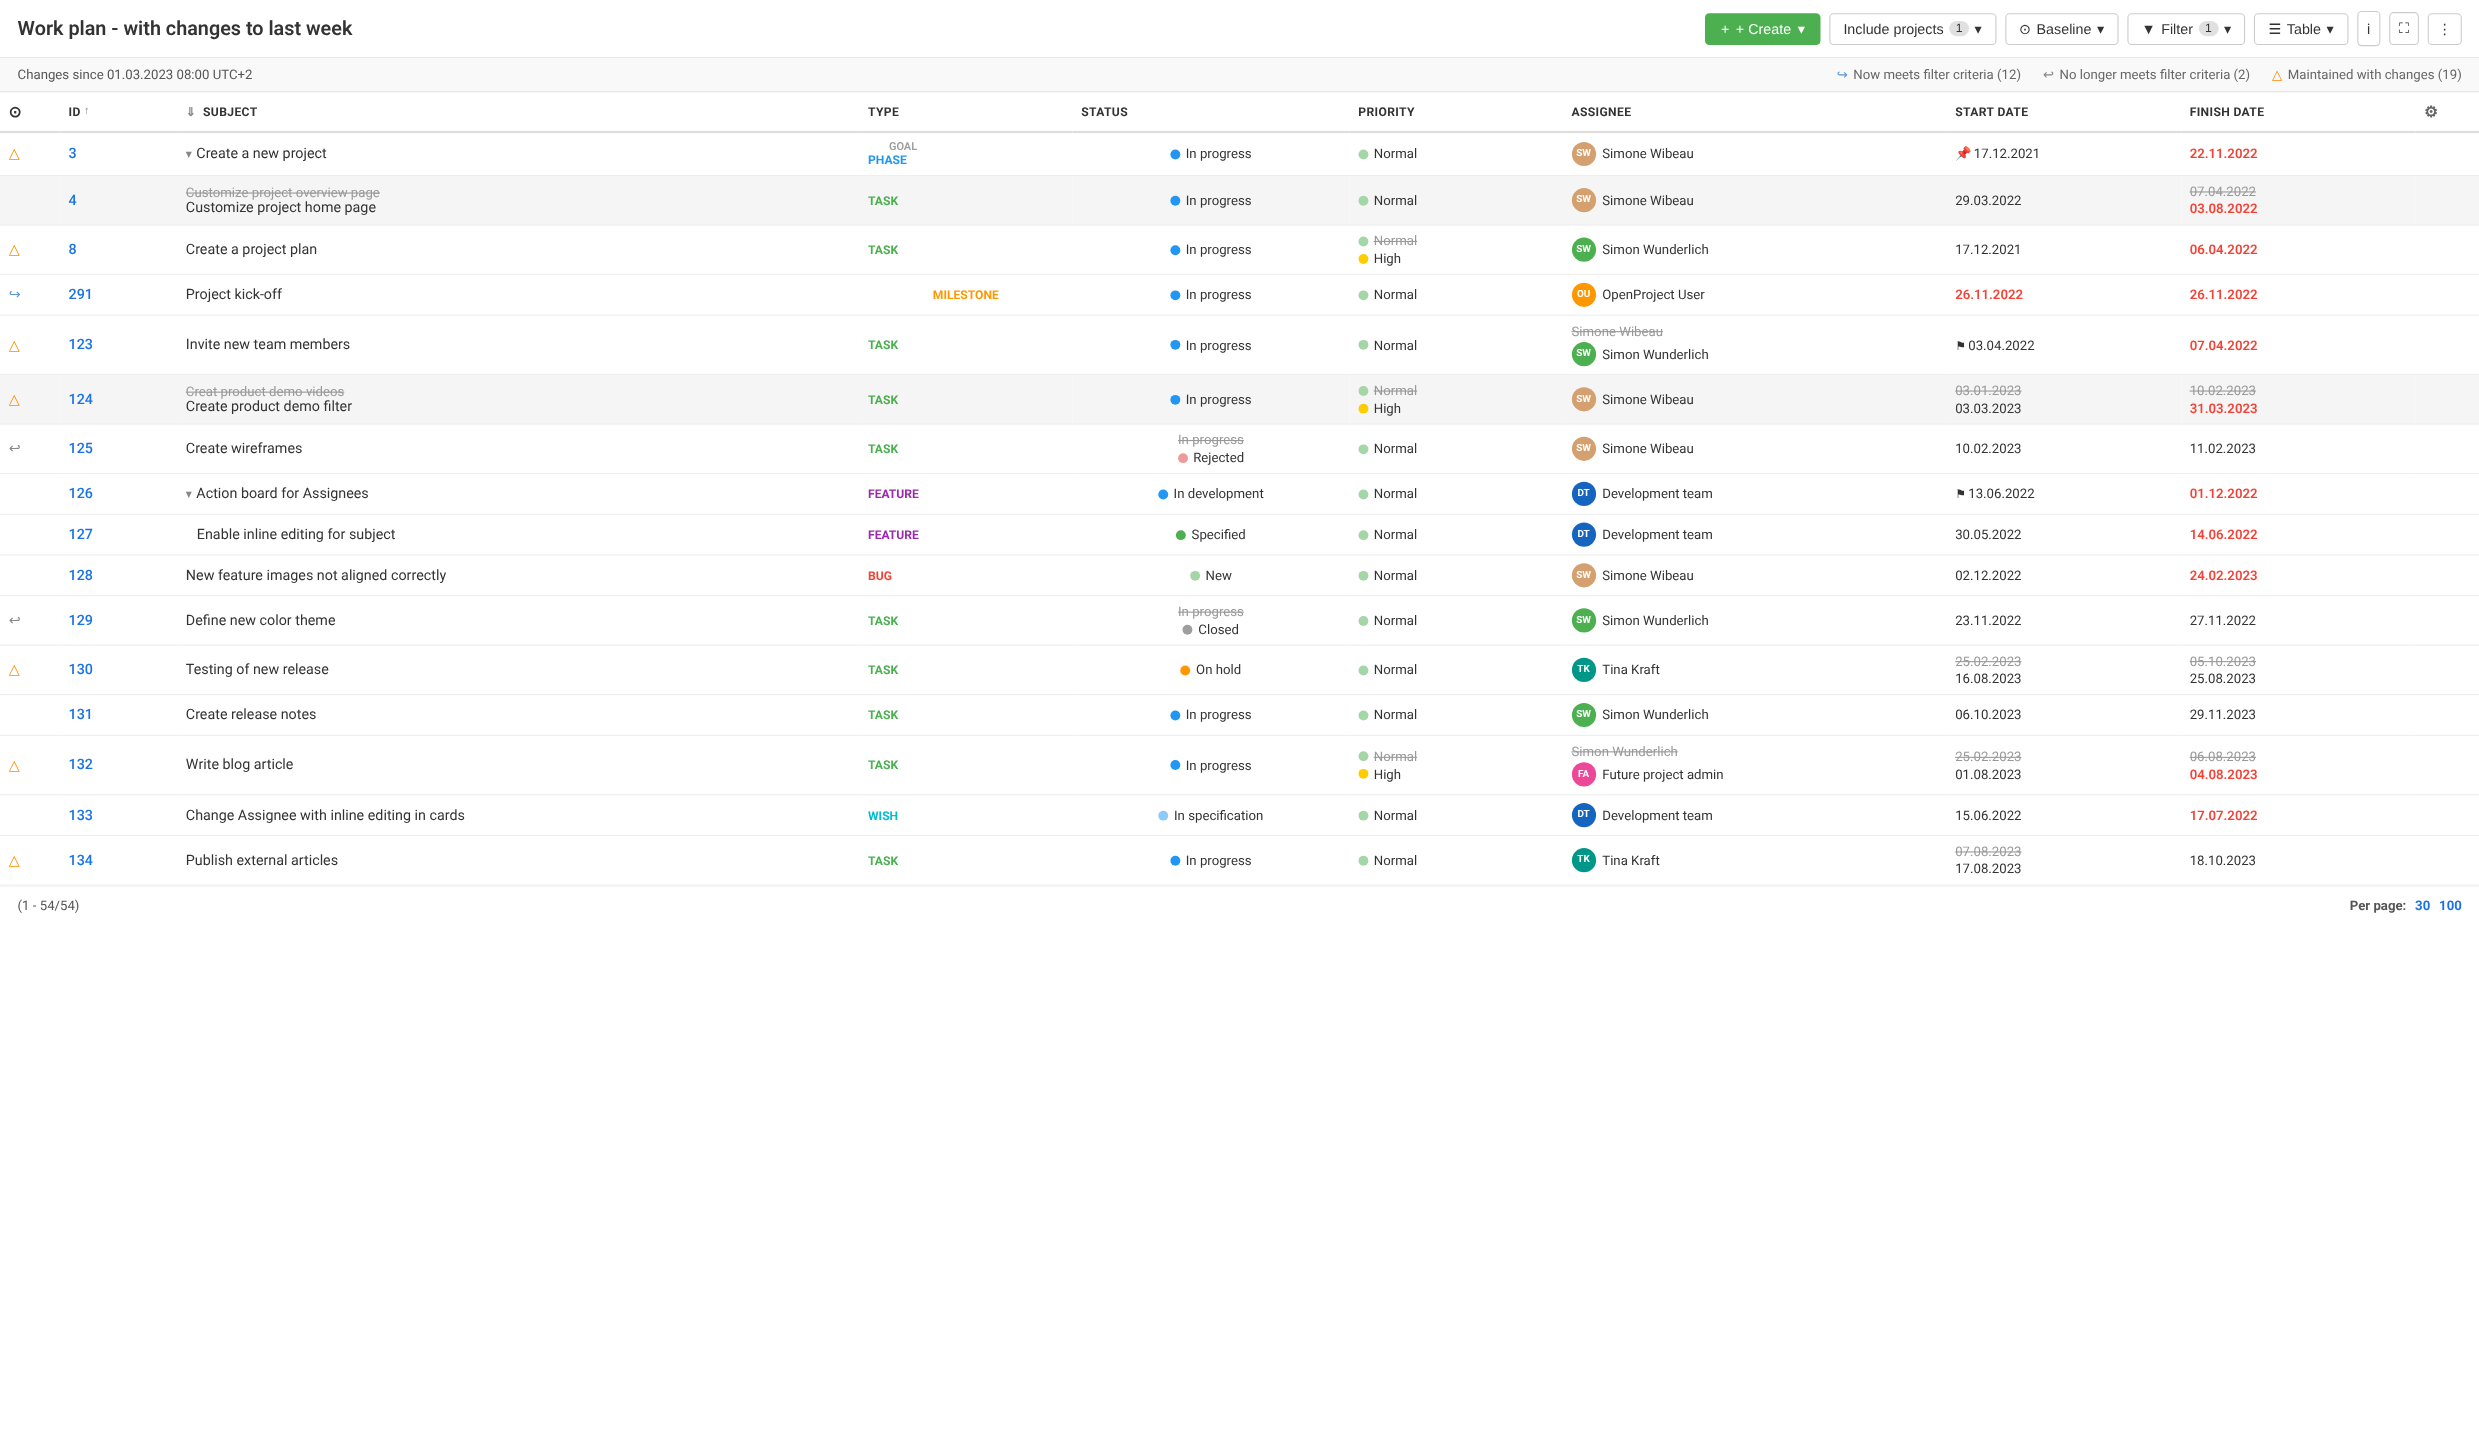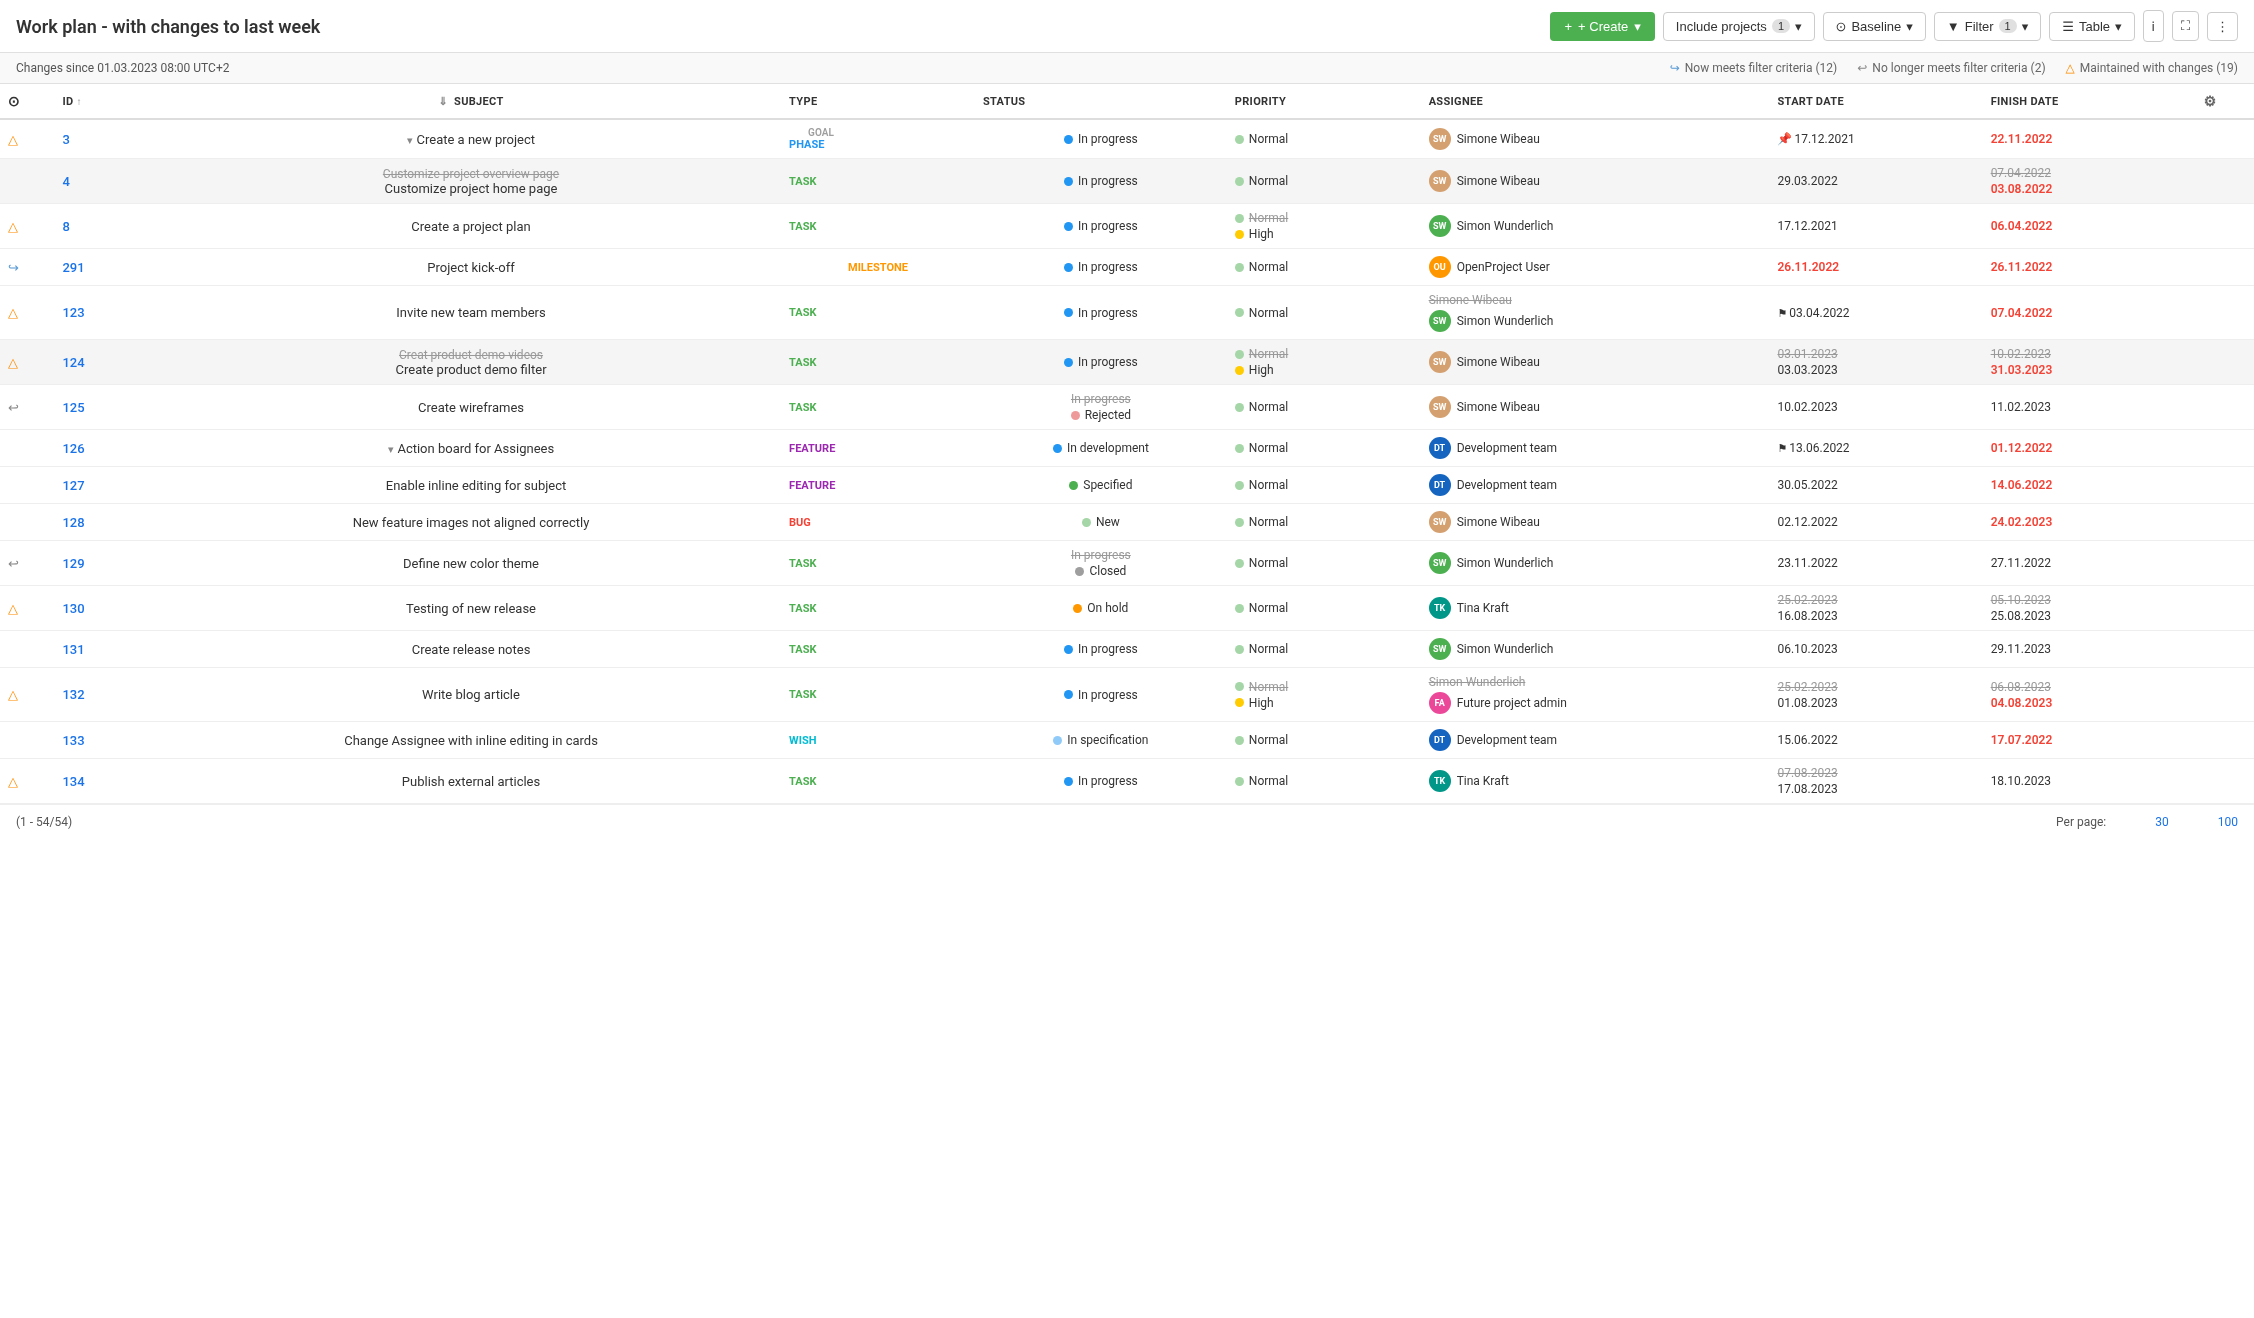--- a/index.html
+++ b/index.html
@@ -23,21 +23,21 @@
 
     .table-container { overflow-x: auto; }
     table { width: 100%; border-collapse: collapse; }
     thead tr { border-bottom: 2px solid #ddd; background: #fff; }
     th { padding: 9px 8px; text-align: left; font-size: 11px; font-weight: 700; color: #333; text-transform: uppercase; letter-spacing: 0.03em; white-space: nowrap; }
     td { padding: 7px 8px; border-bottom: 1px solid #eee; vertical-align: middle; font-size: 13px; }
     tr.highlighted td { background: #f5f5f5; }
 
     .col-change { width: 28px; }
     .col-id { width: 55px; }
-    .col-subject { width: 320px; text-align: center; }
+    .col-subject { width: 320px; }
     .col-type { width: 100px; }
     .col-status { width: 130px; }
     .col-priority { width: 100px; }
     .col-assignee { width: 180px; }
     .col-start { width: 110px; }
     .col-finish { width: 110px; }
     .col-settings { width: 30px; }
 
     .id-link { color: #1a73e8; text-decoration: none; font-weight: 500; }
     .subject-strikethrough { text-decoration: line-through; color: #999; font-size: 12px; display: block; }
@@ -70,21 +70,21 @@
     .assignee-name { font-size: 12px; }
     .assignee-name.strikethrough { text-decoration: line-through; color: #999; }
 
     .date-cell { display: flex; flex-direction: column; gap: 2px; }
     .date-text { font-size: 12px; white-space: nowrap; }
     .date-text.overdue { color: #f44336; font-weight: 600; }
     .date-text.strikethrough { text-decoration: line-through; color: #999; }
 
     .footer { padding: 10px 16px; display: flex; align-items: center; justify-content: space-between; border-top: 1px solid #eee; font-size: 12px; color: #555; }
     .per-page { display: flex; align-items: center; gap: 8px; }
-    .per-page span { font-weight: 400; cursor: pointer; margin-left: 41px; }
+    .per-page span { font-weight: 700; cursor: pointer; }
 
     .settings-icon { color: #666; cursor: pointer; font-size: 14px; }
 
     .header-sort { display: flex; align-items: center; gap: 3px; cursor: pointer; }
     .sort-arrow { font-size: 10px; color: #888; }
 
     .type-cell { display: flex; flex-direction: column; }
     .goal-label { font-size: 10px; color: #9e9e9e; font-weight: 600; margin-left: 19px; }
   </style>
 </head>

